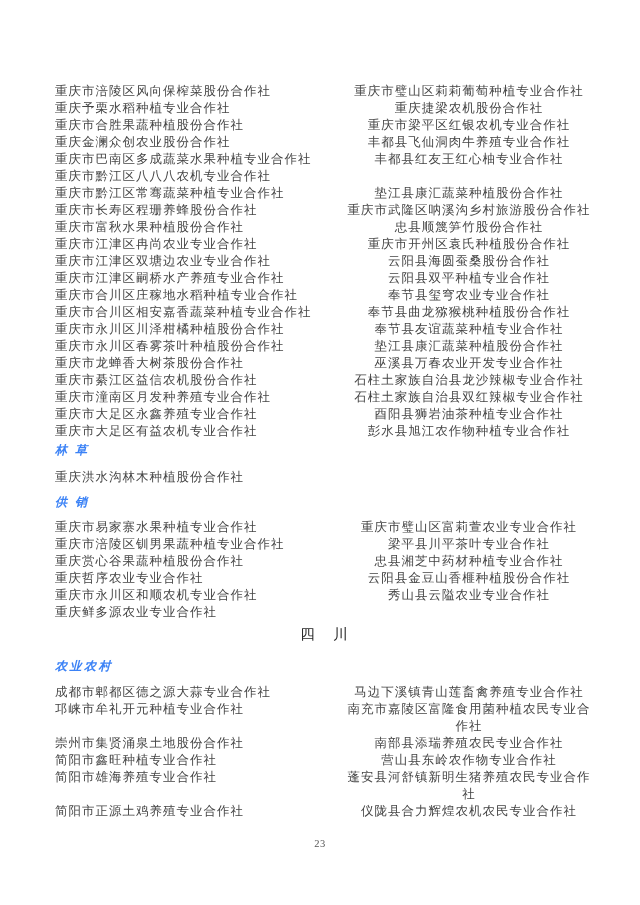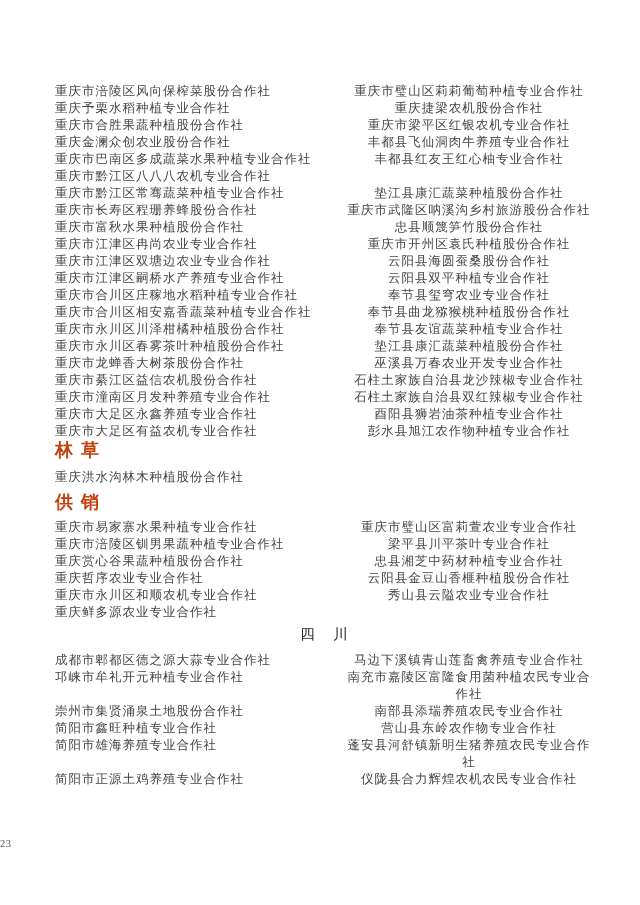--- a/index.html
+++ b/index.html
@@ -15,38 +15,38 @@
     position:absolute;left:55px;top:83px;width:540px;
     font-size:12.5px;letter-spacing:1px;
   }
   .row{display:flex;align-items:flex-start;}
   .list .row{min-height:17px;}
   .cell{line-height:17px;}
   .cell.l{width:290px;flex:0 0 290px;}
   .cell.r{width:248px;flex:0 0 248px;text-align:center;}
   h2,h3{margin:0;font-family:"Liberation Serif","DejaVu Serif",serif;}
   .sec-heading{
-    font-size:18px;font-weight:bold;color:#c2410c;
-    letter-spacing:2.5px;line-height:19px;
+    font-size:12px;font-weight:bold;color:#3b82f6;
+    letter-spacing:2.5px;line-height:19px;font-style:italic;
   }
   .sec-heading.two-char{letter-spacing:8px;}
   .h-lincao{margin-top:1px;}
   .r-lincao{margin-top:9px;}
   .h-gongxiao{margin-top:7px;}
   .list-gongxiao{margin-top:7px;}
   .h-province{
     margin-top:3px;
     font-size:14.5px;font-weight:normal;color:#262626;
     text-align:center;line-height:20px;letter-spacing:2px;
   }
   .h-nongye{margin-top:13px;}
   .list-nongye{margin-top:8px;}
   .page-number{
     position:absolute;left:0;top:838px;width:100%;
-    text-align:left;font-size:10.5px;color:#555;
+    text-align:center;font-size:10.5px;color:#555;
     letter-spacing:0.5px;
   }
 </style>
 </head>
 <body>
 
 <div class="page">
   <div class="content">
 
     <div class="list">
@@ -166,20 +166,21 @@
           <div class="cell r">秀山县云隘农业专业合作社</div>
         </div>
       <div class="row">
           <div class="cell l">重庆鲜多源农业专业合作社</div>
           <div class="cell r"></div>
         </div>
     </div>
 
     <h2 class="h-province">四　川</h2>
 
+    <h3 class="sec-heading h-nongye">农业农村</h3>
     <div class="list list-nongye">
       <div class="row">
           <div class="cell l">成都市郫都区德之源大蒜专业合作社</div>
           <div class="cell r">马边下溪镇青山莲畜禽养殖专业合作社</div>
         </div>
       <div class="row">
           <div class="cell l">邛崃市牟礼开元种植专业合作社</div>
           <div class="cell r">南充市嘉陵区富隆食用菌种植农民专业合作社</div>
         </div>
       <div class="row">

